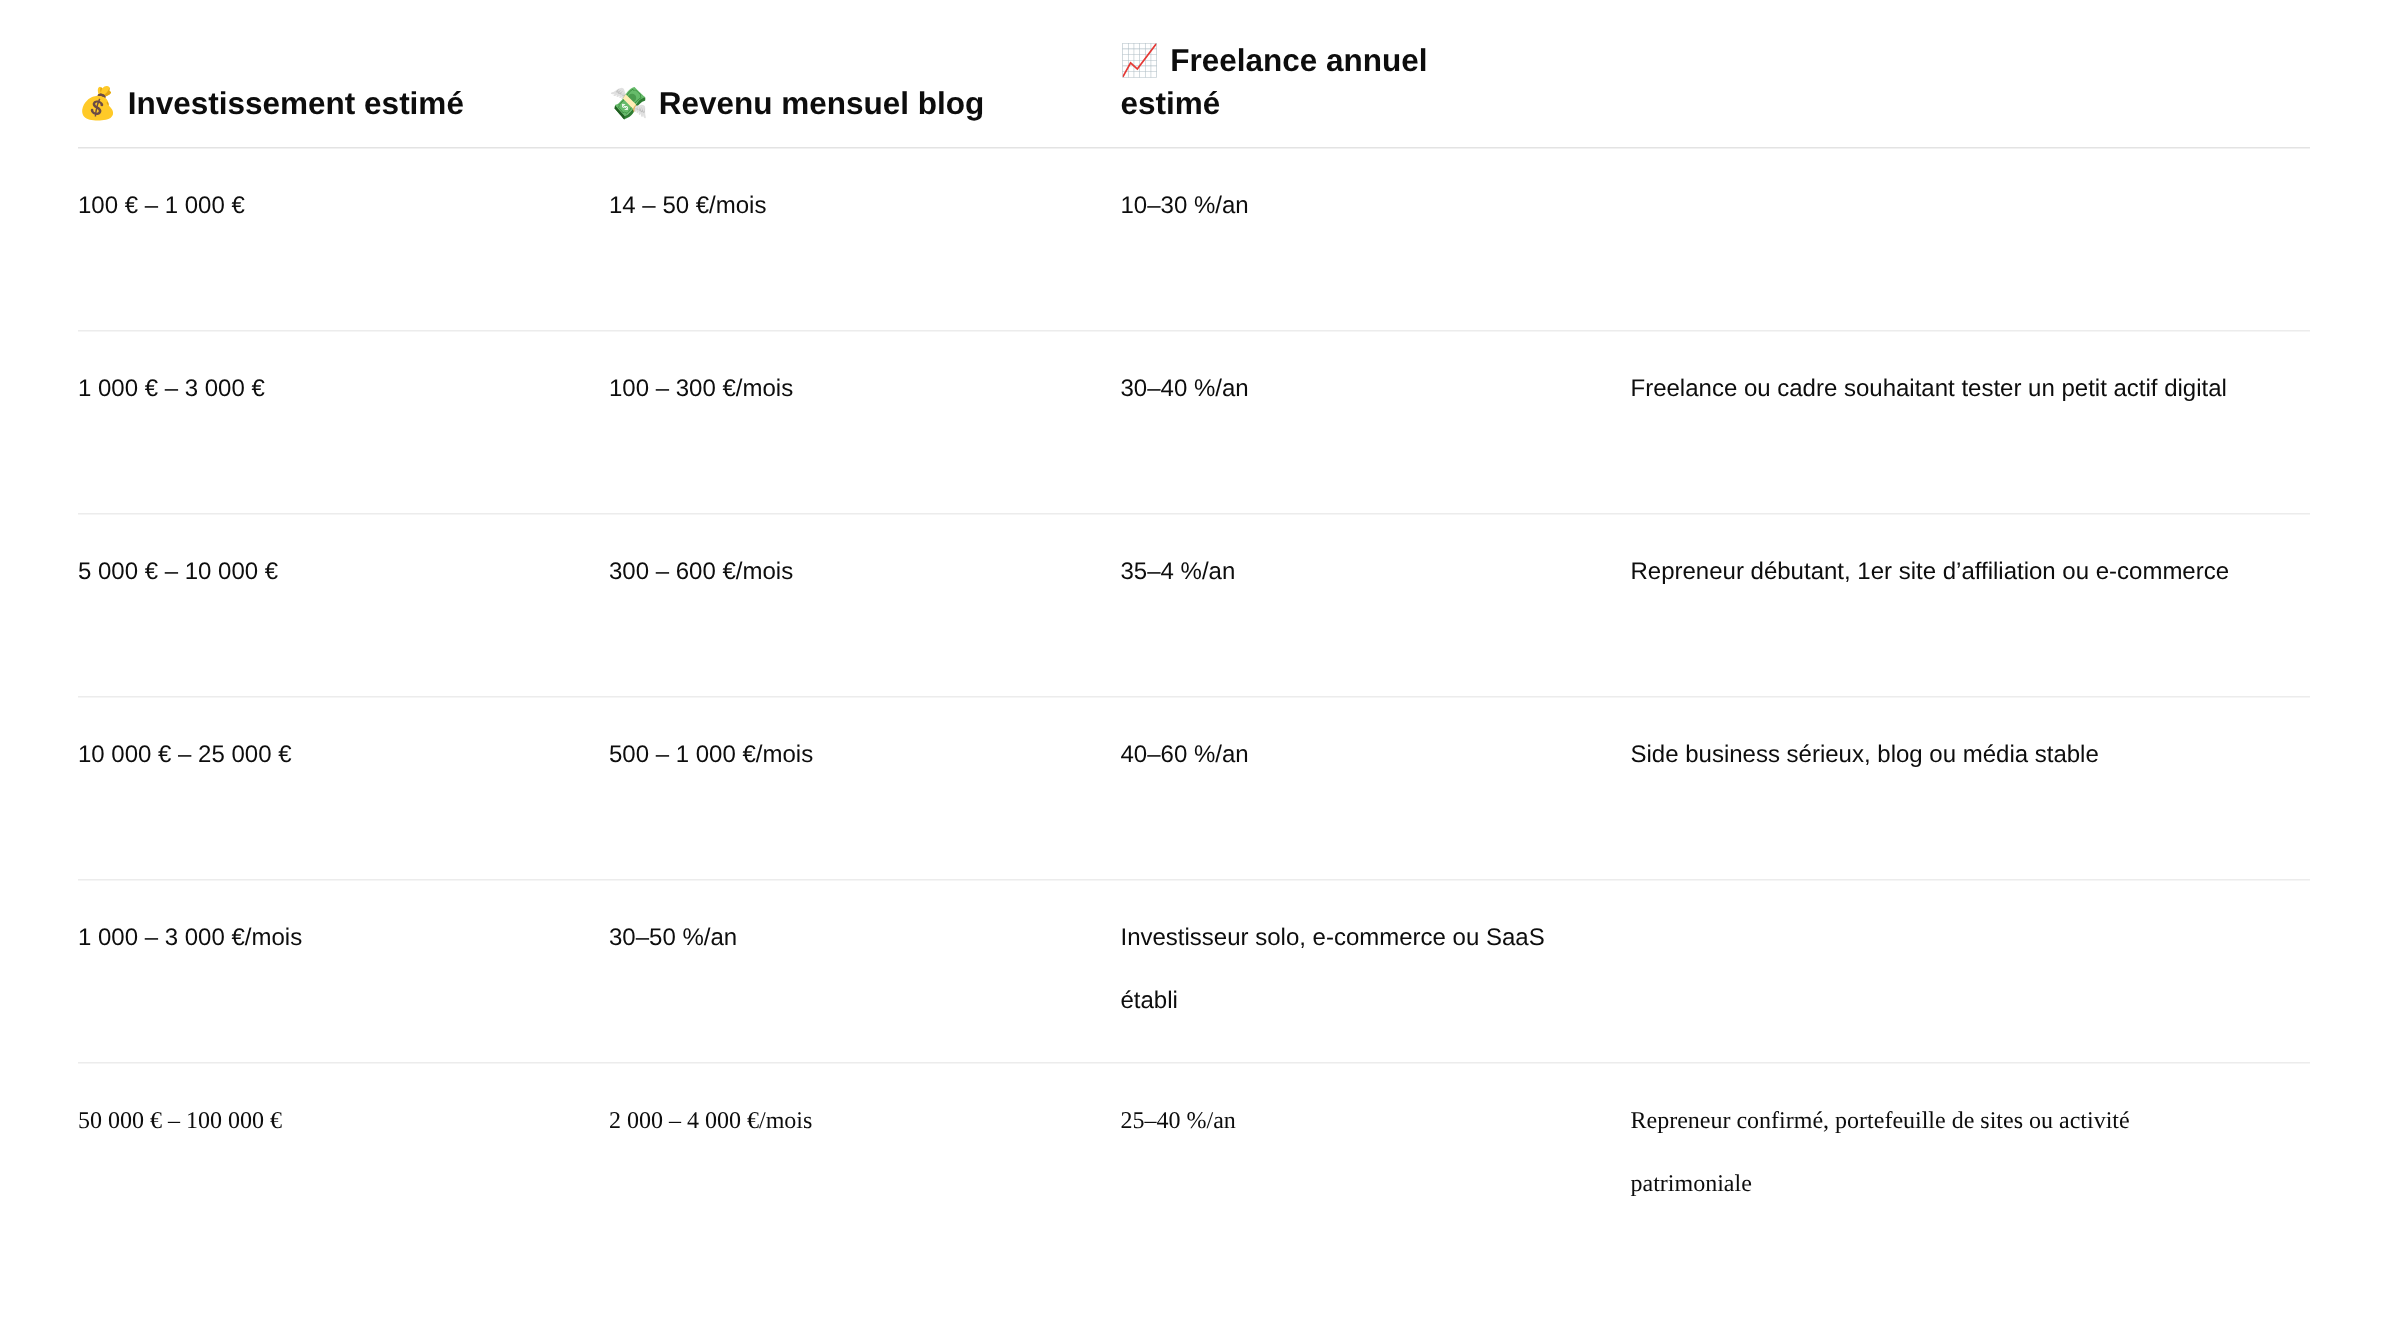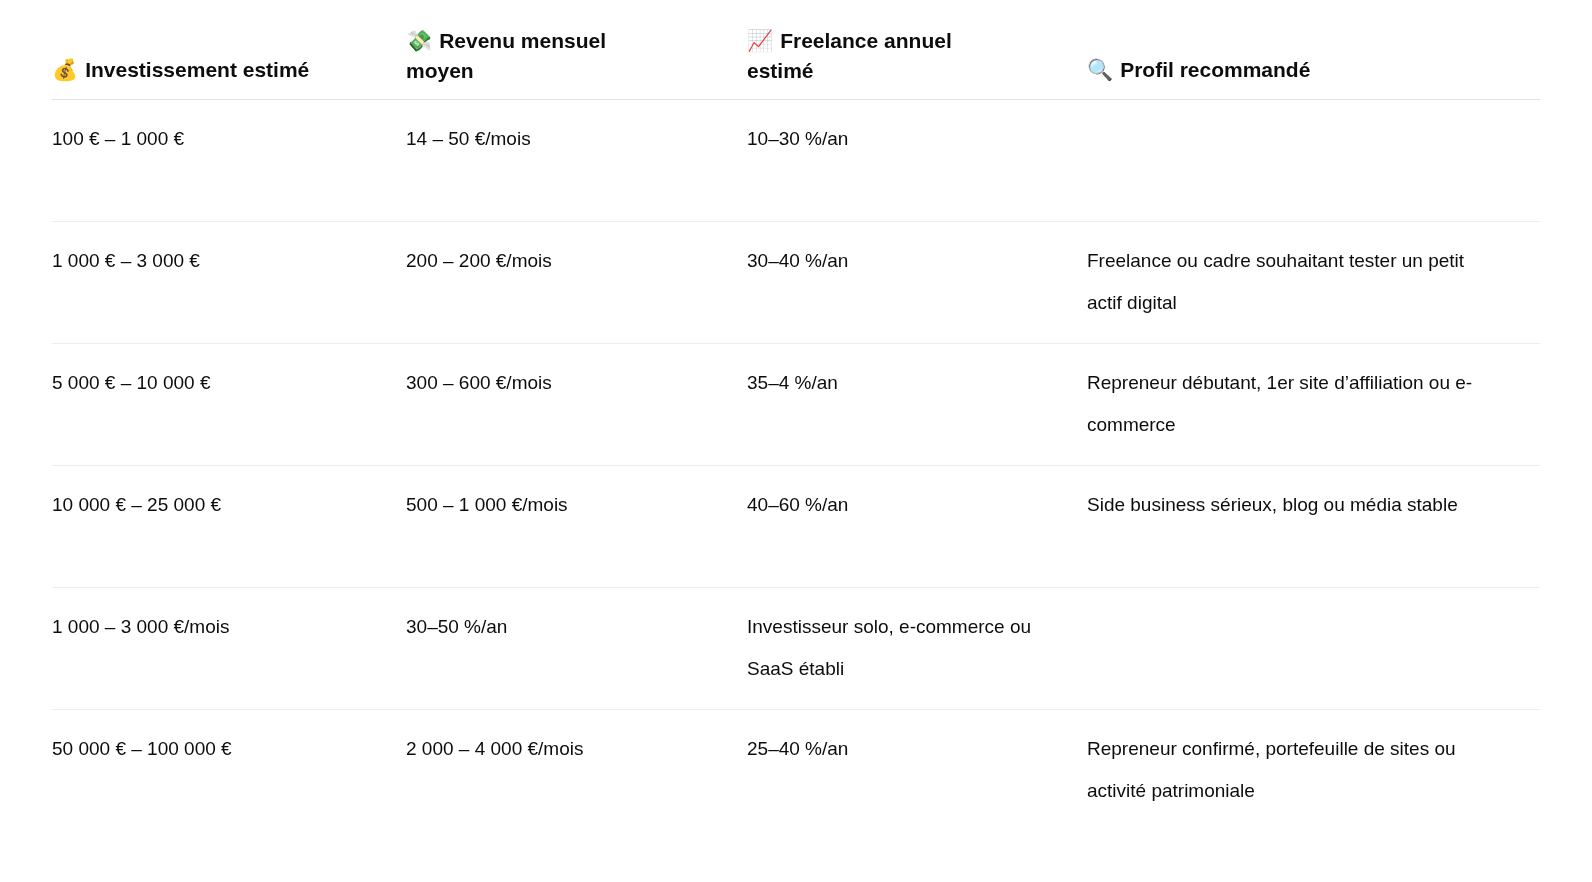--- a/index.html
+++ b/index.html
@@ -41,65 +41,61 @@
     margin-right: 7px;
   }
   .trow {
     padding-top: 18px;
     min-height: 122px;
     border-bottom: 1px solid #ececec;
     align-items: start;
   }
   .trow:last-child {
     border-bottom: none;
+    font-family: Liberation Serif, serif;
   }
   .td {
-    font-size: 19px;
+    font-size: 16px;
     line-height: 42px;
     padding-right: 36px;
   }
   .td.nowrap { white-space: nowrap; }
 </style>
 </head>
 <body>
 
 <div class="page">
 
   <div class="grid-row thead">
     <div class="th">
       <span class="th-inner">
         <span class="emoji">💰</span><span>Investissement estimé</span>
       </span>
     </div>
     <div class="th">
       <span class="th-inner">
-        <span class="emoji">💸</span><span>Revenu mensuel moyen</span>
+        <span class="emoji">💸</span><span>Revenu mensuel blog</span>
       </span>
     </div>
     <div class="th">
       <span class="th-inner">
         <span class="emoji">📈</span><span>Freelance annuel estimé</span>
-      </span>
-    </div>
-    <div class="th profile-col">
-      <span class="th-inner">
-        <span class="emoji">🔍</span><span>Profil recommandé</span>
       </span>
     </div>
   </div>
 
   <div class="grid-row trow">
     <div class="td nowrap">100 € – 1 000 €</div>
     <div class="td nowrap">14 – 50 €/mois</div>
     <div class="td nowrap">10–30 %/an</div>
   </div>
 
   <div class="grid-row trow">
     <div class="td nowrap">1 000 € – 3 000 €</div>
-    <div class="td nowrap">200 – 200 €/mois</div>
+    <div class="td nowrap">100 – 300 €/mois</div>
     <div class="td nowrap">30–40 %/an</div>
     <div class="td">Freelance ou cadre souhaitant tester un petit actif digital</div>
   </div>
 
   <div class="grid-row trow">
     <div class="td nowrap">5 000 € – 10 000 €</div>
     <div class="td nowrap">300 – 600 €/mois</div>
     <div class="td nowrap">35–4 %/an</div>
     <div class="td">Repreneur débutant, 1er site d’affiliation ou e-commerce</div>
   </div>

